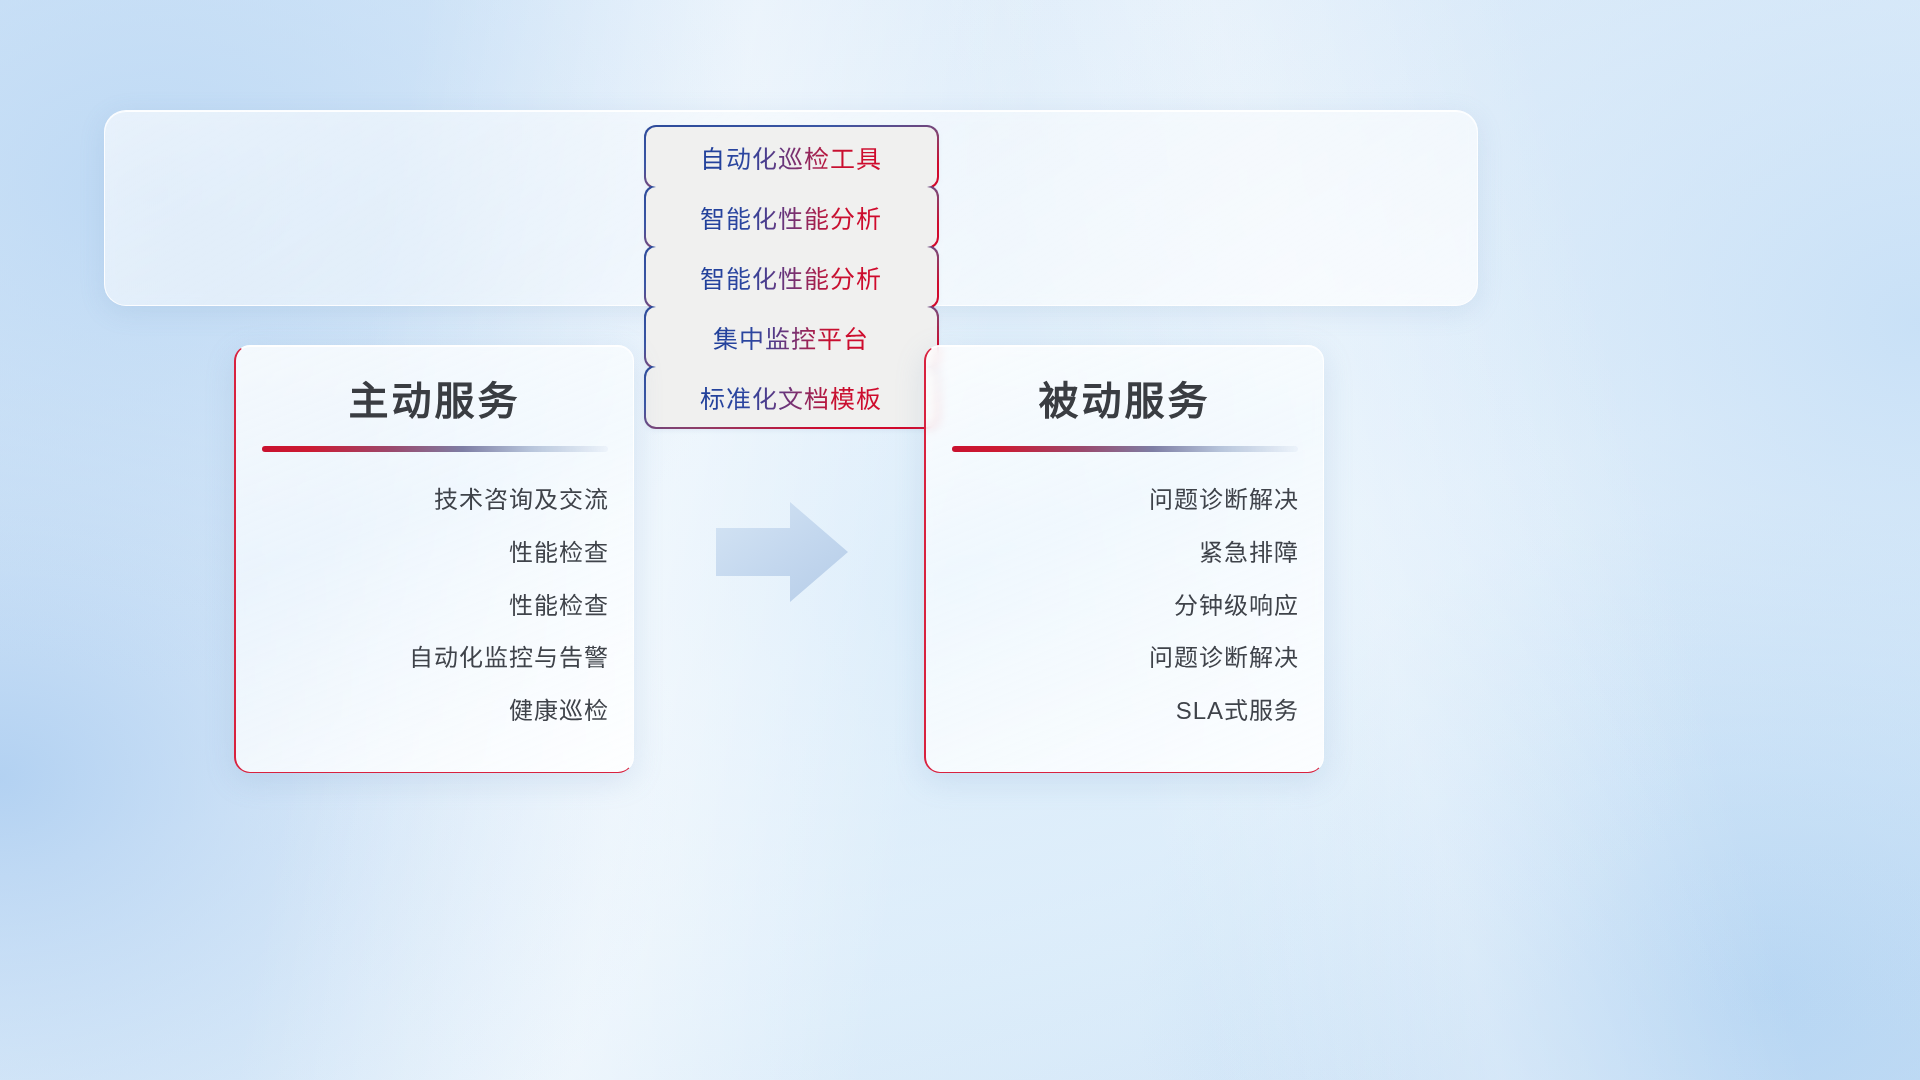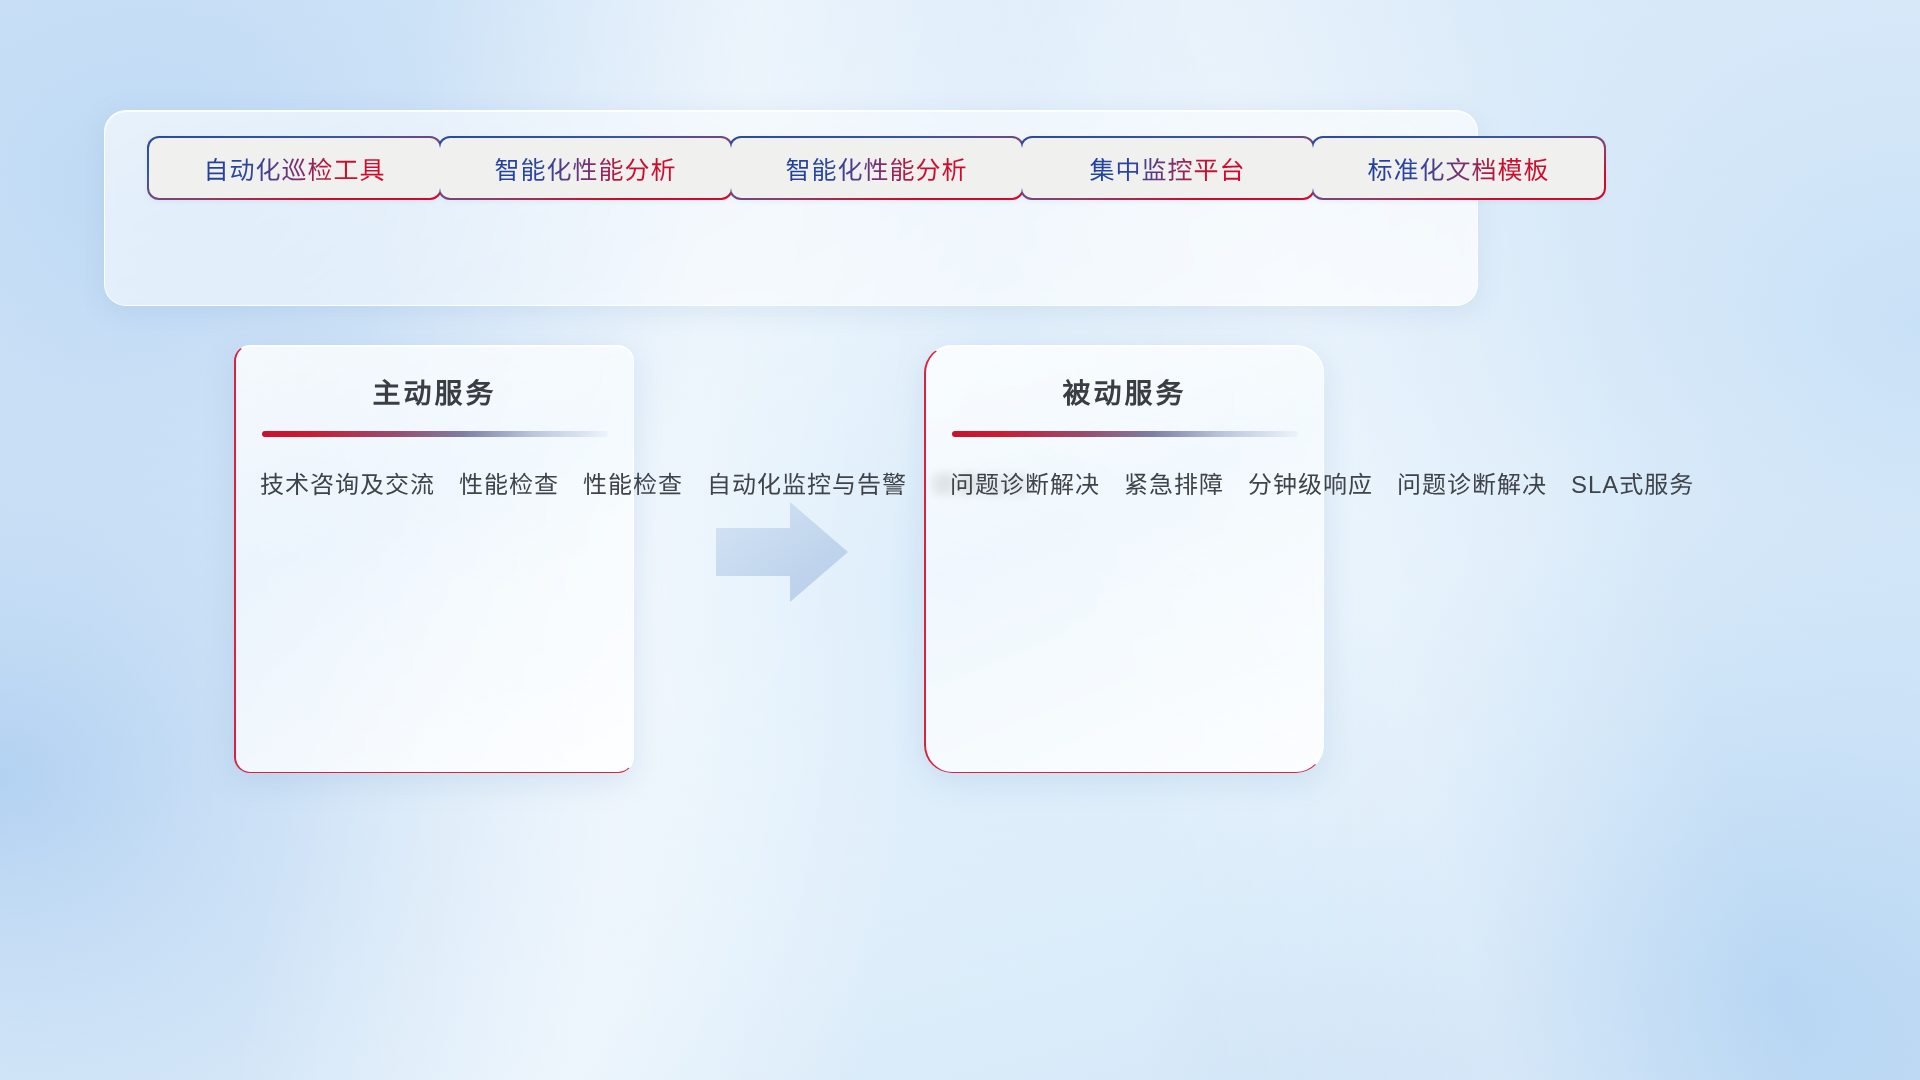--- a/index.html
+++ b/index.html
@@ -40,21 +40,21 @@
     left: 104px;
     top: 110px;
     width: 1374px;
     height: 196px;
     border-radius: 22px;
     background: linear-gradient(150deg, rgba(255,255,255,0.62) 0%, rgba(255,255,255,0.40) 45%, rgba(255,255,255,0.72) 100%);
     border: 1px solid rgba(255,255,255,0.85);
     box-shadow: 0 6px 26px rgba(110,150,195,0.16), inset 0 1px 0 rgba(255,255,255,0.9);
     backdrop-filter: blur(6px);
     display: grid;
-    grid-template-columns: repeat(5, 1fr);
+    grid-template-columns: repeat(1, 1fr);
     grid-template-rows: repeat(2, 1fr);
     align-items: center;
     justify-items: center;
     padding: 16px 44px;
     column-gap: 0px;
     row-gap: 0px;
   }
 
   .pill {
     position: relative;
@@ -111,44 +111,44 @@
     border-left: 2px solid #d8223f;
     border-bottom: 1px solid #d8223f;
     box-shadow: 0 8px 30px rgba(110,150,195,0.18), inset 0 1px 0 rgba(255,255,255,0.95);
     backdrop-filter: blur(5px);
     padding: 26px 24px 20px;
     display: flex;
     flex-direction: column;
     align-items: center;
   }
   .card.left  { left: 234px; }
-  .card.right { left: 924px; border-radius: 28px; }
+  .card.right { left: 924px; }
 
   .card-title {
-    font-size: 28px;
+    font-size: 40px;
     font-weight: 700;
     color: #3a3d42;
     letter-spacing: 3px;
     line-height: 1.25;
     margin-top: 4px;
   }
 
   .card-divider {
     width: 346px;
     height: 6px;
     margin-top: 20px;
     border-radius: 3px;
     background: linear-gradient(90deg, #c9112e 0%, #cc1b33 14%, #9a4a6e 38%, #7e7ea4 58%, #b8c6dc 78%, rgba(214,224,238,0.25) 100%);
   }
 
   .card-list {
     margin-top: 34px;
     width: 100%;
     display: flex;
-    flex-direction: row;
+    flex-direction: column;
     align-items: flex-end;
     gap: 24px;
   }
   .card-list-item {
     font-size: 24px;
     color: #3f434a;
     letter-spacing: 1px;
     line-height: 1.2;
     white-space: nowrap;
   }

